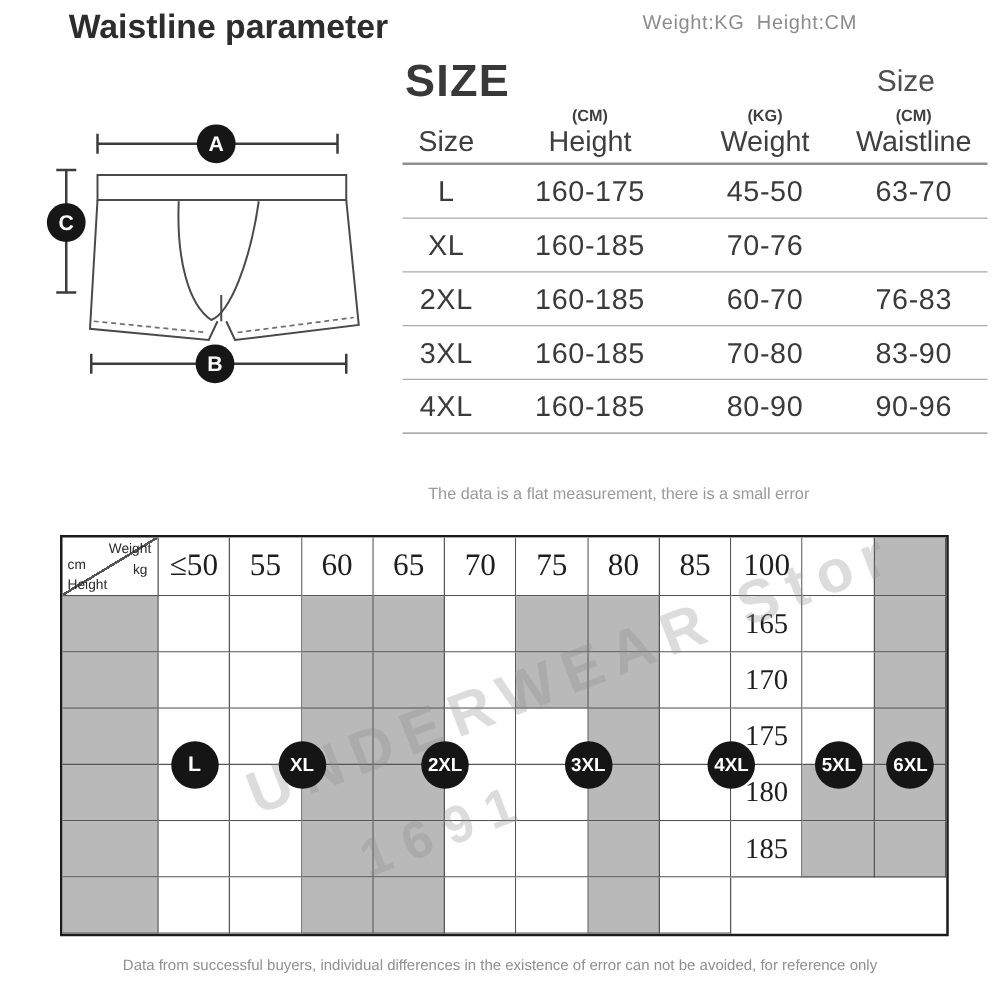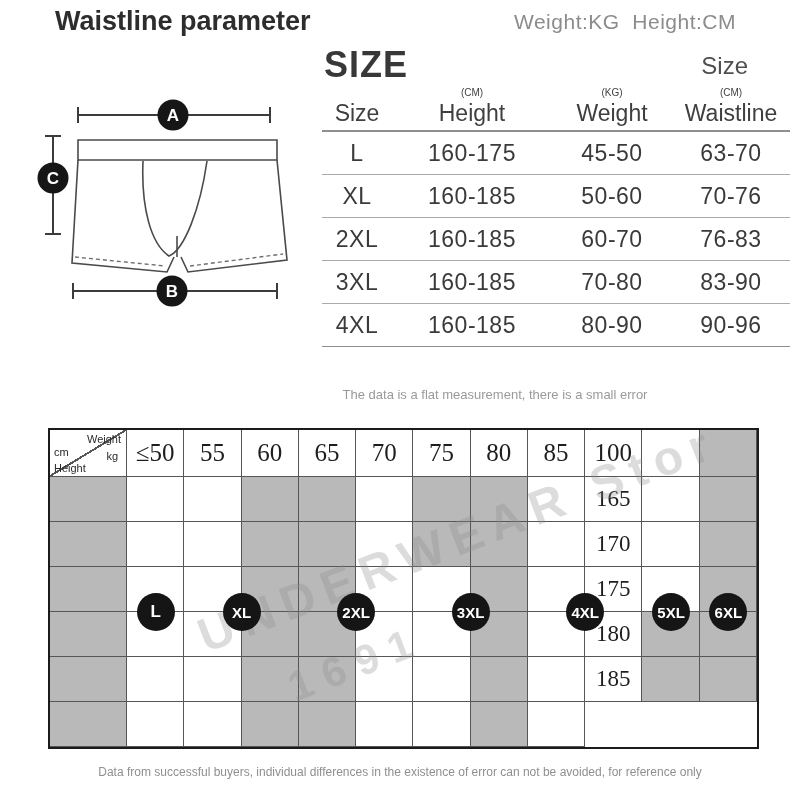--- a/index.html
+++ b/index.html
@@ -1,33 +1,33 @@
 <!DOCTYPE html>
 <html><head>
 <meta charset="utf-8">
 <style>
   html,body{margin:0;padding:0;}
   body{width:800px;height:800px;background:#ffffff;font-family:"Liberation Sans",sans-serif;}
   .page{position:relative;width:800px;height:800px;overflow:hidden;background:#fff;}
 
   
   .top-title{position:absolute;left:55px;top:6px;font-size:27px;font-weight:600;color:#2d2d2d;}
-  .top-units{position:absolute;left:514px;top:10px;font-size:21px;color:#8c8c8c;letter-spacing:0.5px;white-space:pre;}
+  .top-units{position:absolute;left:514px;top:10px;font-size:16px;color:#8c8c8c;letter-spacing:0.5px;white-space:pre;}
 
   
   .boxer{position:absolute;left:20px;top:60px;}
 
   
   .size-heading{position:absolute;left:324px;top:44px;font-size:36px;font-weight:800;color:#383838;letter-spacing:1px;}
   .size-heading-right{position:absolute;left:698px;top:52px;width:50px;text-align:right;font-size:24px;color:#4f4f4f;}
 
   .size-table{position:absolute;left:322px;top:85px;width:468px;}
   .size-thead{display:grid;grid-template-columns:70px 160px 120px 118px;border-bottom:2px solid #8f8f8f;padding-bottom:4px;}
   .st-th{display:flex;flex-direction:column;align-items:center;justify-content:flex-end;color:#3f3f3f;}
-  .st-th-top{font-size:10px;font-weight:400;min-height:15px;line-height:15px;}
+  .st-th-top{font-size:13px;font-weight:700;min-height:15px;line-height:15px;}
   .st-th-label{font-size:23px;line-height:26px;}
   .size-row{display:grid;grid-template-columns:70px 160px 120px 118px;height:42px;border-bottom:1px solid #ababab;}
   .size-row:last-child{border-bottom:1px solid #8f8f8f;}
   .st-td{display:flex;align-items:center;justify-content:center;font-size:23px;color:#3a3a3a;letter-spacing:0.5px;}
 
   .mid-note{position:absolute;left:330px;top:387px;width:330px;text-align:center;font-size:13px;color:#9a9a9a;}
 
   
   .fit-grid{position:absolute;left:48px;top:428px;width:707px;height:317px;border:2px solid #1b1b1b;
             display:grid;grid-template-columns:77px repeat(11,1fr);grid-template-rows:47px repeat(6,1fr);
@@ -136,21 +136,20 @@
       </div>
       <div class="size-row">
         <div class="st-td">L</div>
         <div class="st-td">160-175</div>
         <div class="st-td">45-50</div>
         <div class="st-td">63-70</div>
       </div>
       <div class="size-row">
         <div class="st-td">XL</div>
         <div class="st-td">160-185</div>
-        <div class="st-td">50-60</div>
         <div class="st-td">70-76</div>
       </div>
       <div class="size-row">
         <div class="st-td">2XL</div>
         <div class="st-td">160-185</div>
         <div class="st-td">60-70</div>
         <div class="st-td">76-83</div>
       </div>
       <div class="size-row">
         <div class="st-td">3XL</div>

